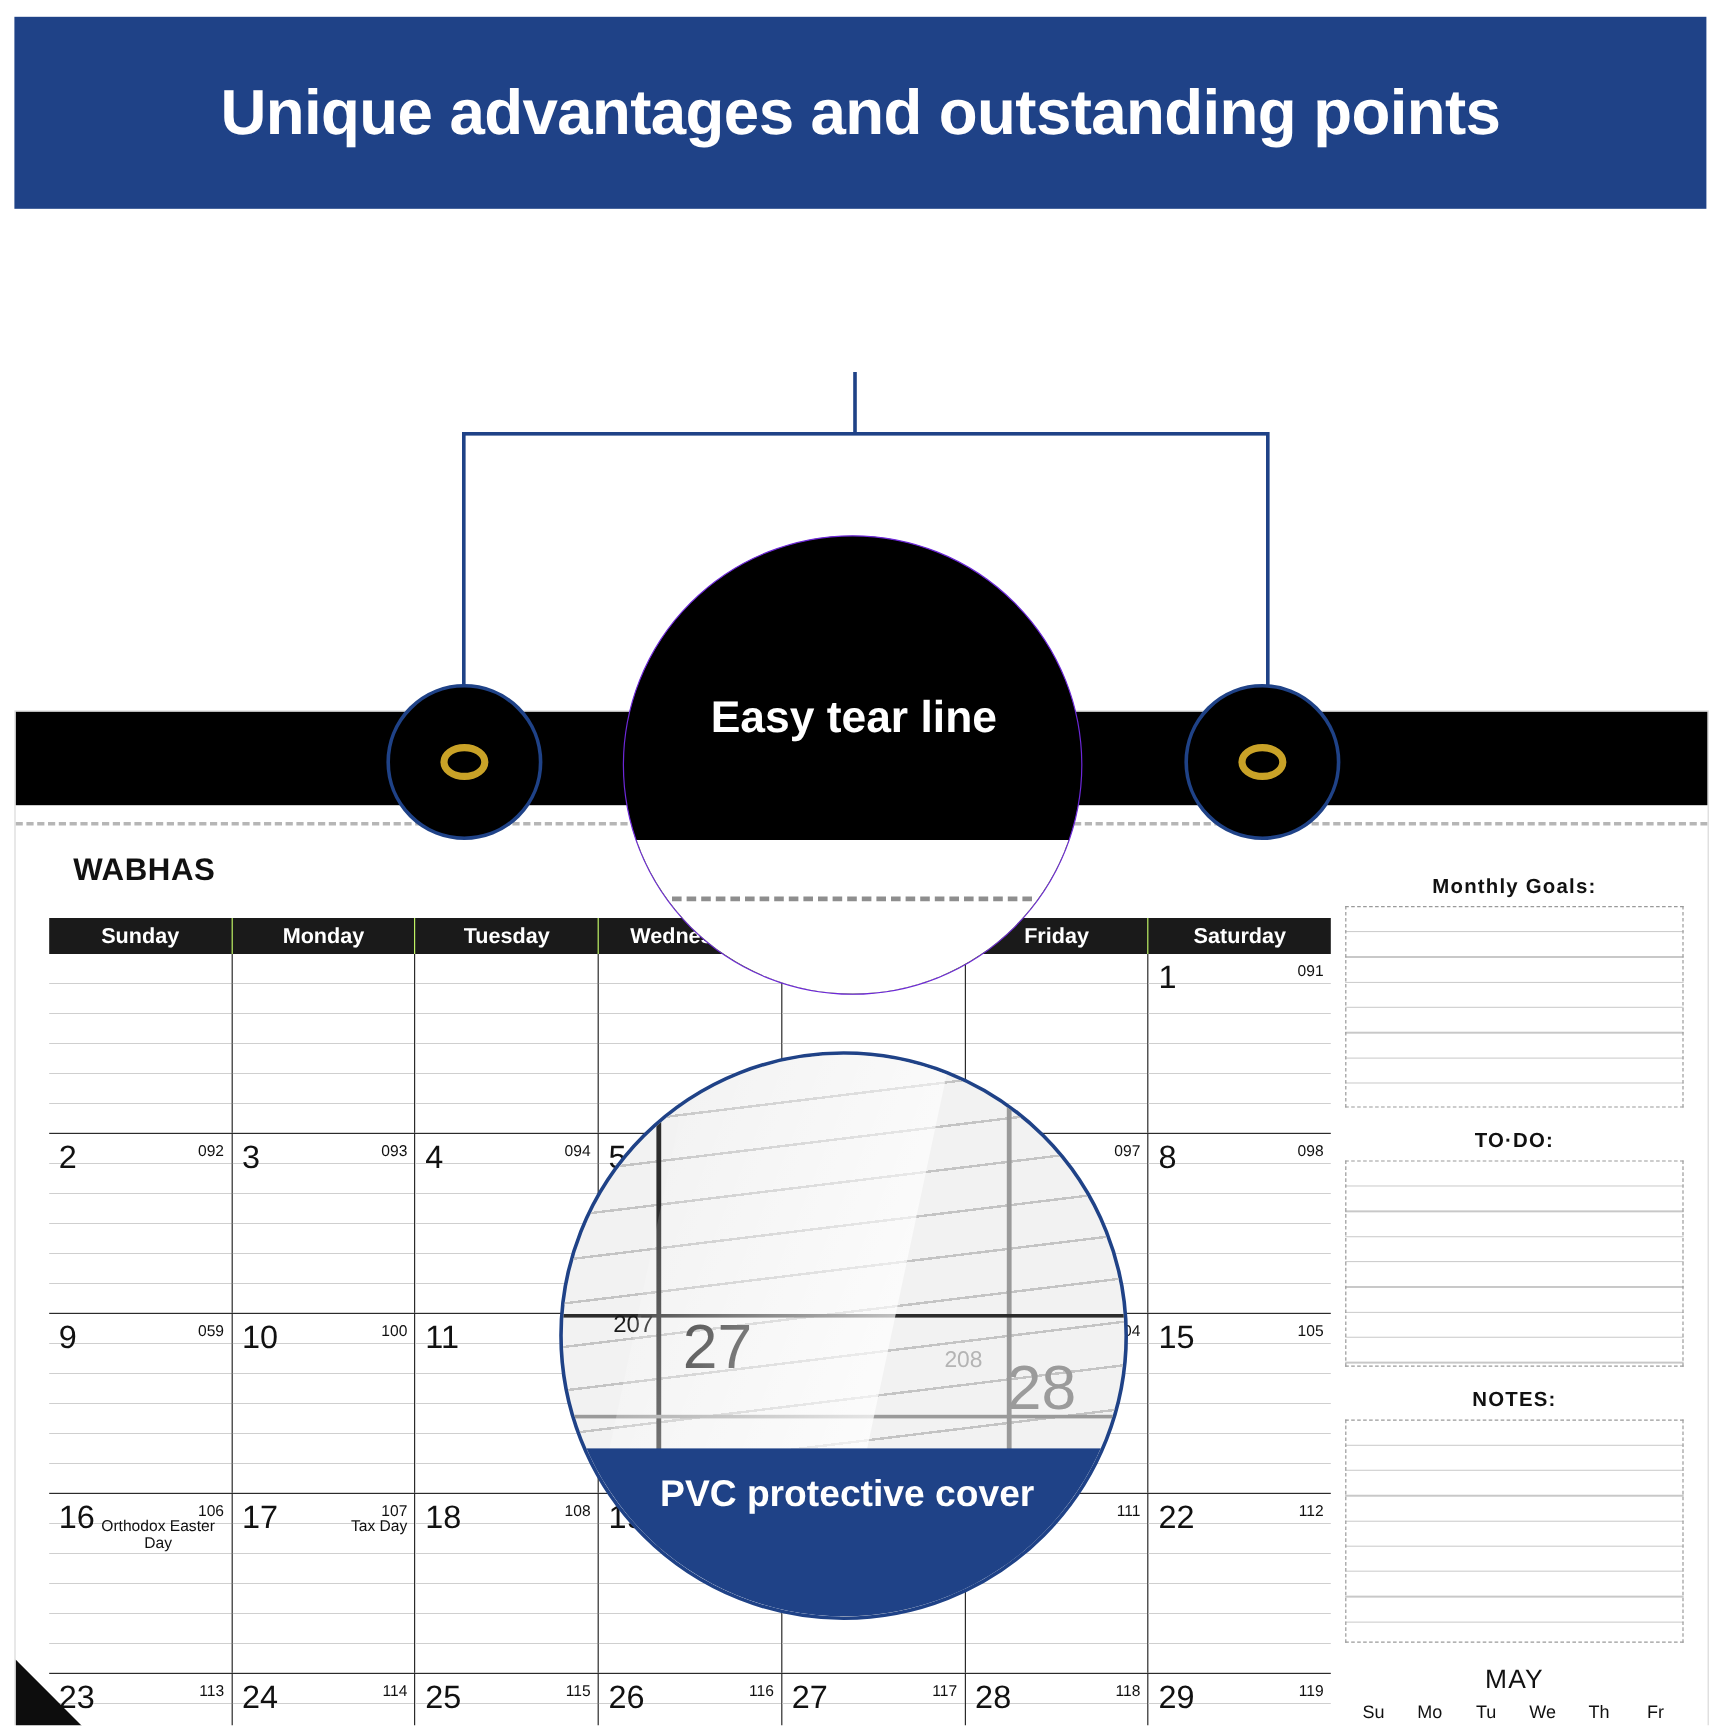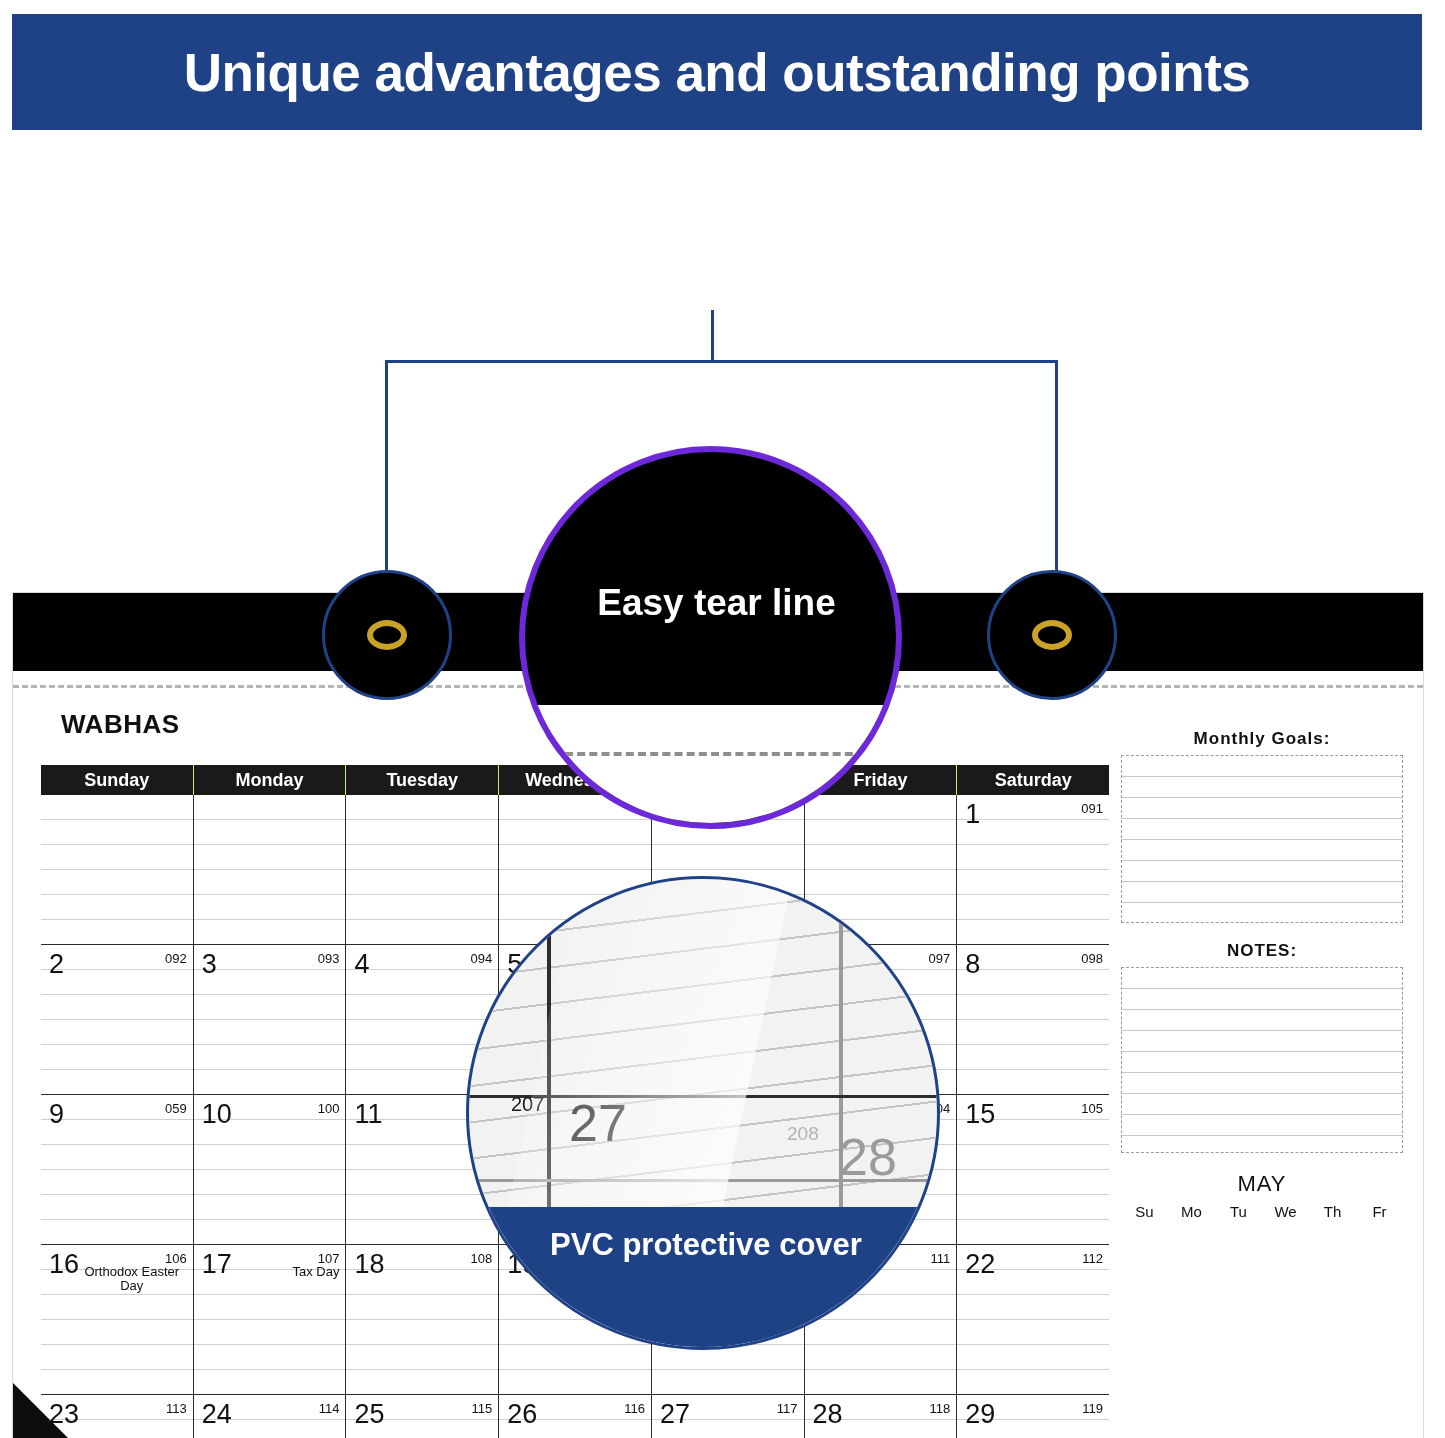--- a/index.html
+++ b/index.html
@@ -17,21 +17,21 @@
     overflow: hidden;
     background: #ffffff;
   }
 
   
   .banner {
     position: absolute;
     left: 12px;
     top: 14px;
     width: 1410px;
-    height: 116px;
+    height: 160px;
     background: #1f4287;
     display: flex;
     align-items: center;
     justify-content: center;
   }
   .banner-title {
     color: #ffffff;
     font-size: 53px;
     font-weight: bold;
     letter-spacing: -0.5px;
@@ -273,21 +273,21 @@
     border-radius: 50%;
     overflow: hidden;
     box-sizing: border-box;
   }
   .bubble-tear {
     left: 519px;
     top: 446px;
     width: 383px;
     height: 383px;
     background: #000000;
-    border: 6px solid #6d28d9;
+    border: 1px solid #6d28d9;
   }
   .bubble-tear .tear-white {
     position: absolute;
     left: 0;
     top: 253px;
     width: 383px;
     height: 130px;
     background: #ffffff;
   }
   .bubble-tear .tear-dash {
@@ -613,20 +613,24 @@
           <span class="daynum">29</span>
           <span class="julian">119</span>
         </div>
       </div>
     </div>
 
     <div class="sidebar">
       <div class="panel-block">
         <div class="panel-label">Monthly Goals:</div>
         <div class="panel-lines goals"></div>
+      </div>
+      <div class="panel-block">
+        <div class="panel-label">TO·DO:</div>
+        <div class="panel-lines todo"></div>
       </div>
       <div class="panel-block">
         <div class="panel-label">NOTES:</div>
         <div class="panel-lines notes"></div>
       </div>
       <div class="mini-month">
         <div class="mini-title">MAY</div>
         <div class="mini-dow">
           <span>Su</span>
           <span>Mo</span>

